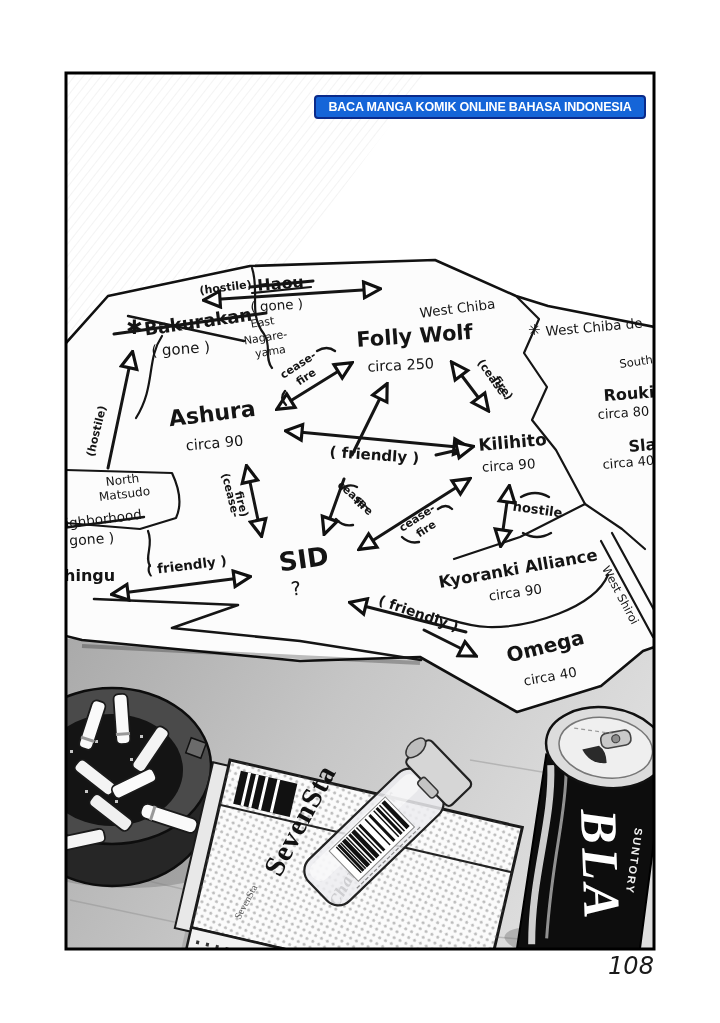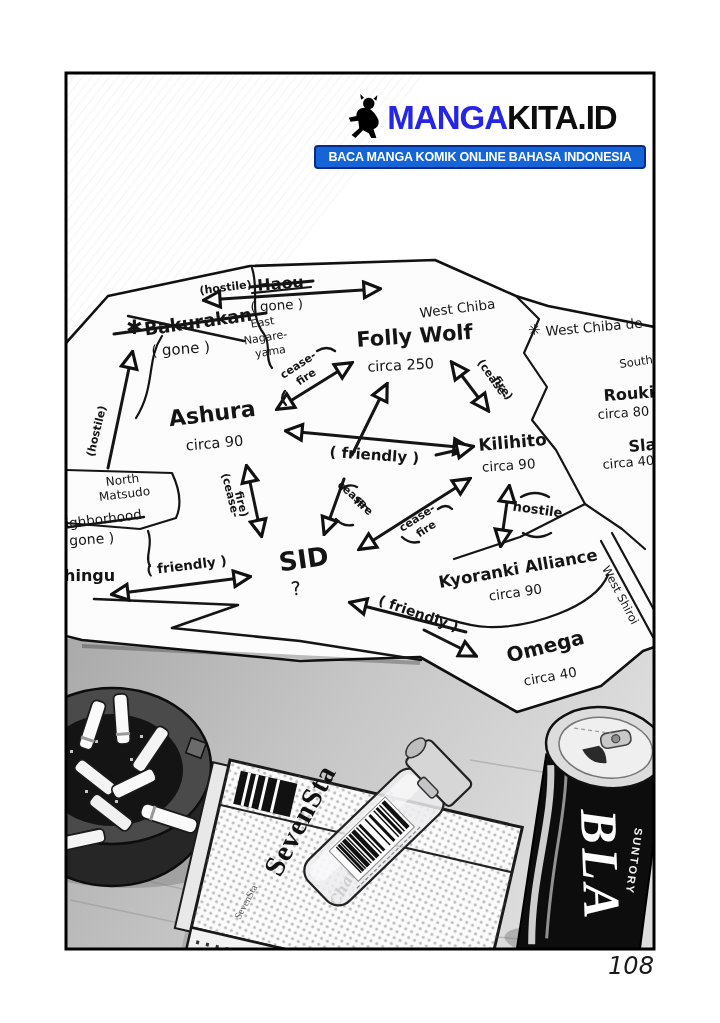--- a/index.html
+++ b/index.html
@@ -296,28 +296,18 @@
       <path d="M570,732 h40" stroke="#9a9a9a" stroke-width="1.2" stroke-dasharray="4 3"></path>
       <text x="644" y="822" transform="rotate(90 644 822)" font-family="Liberation Sans, sans-serif" font-weight="bold" font-size="11" letter-spacing="2" fill="#f2f2f2">SUNTORY</text>
       <text x="588" y="812" transform="rotate(80 588 812)" font-family="Liberation Serif, serif" font-style="italic" font-weight="bold" font-size="52" letter-spacing="4" fill="#ffffff">BLA</text>
     </g>
   </g>
 
   <rect x="66" y="73" width="588" height="876" fill="none" stroke="#000" stroke-width="3"></rect>
 </svg>
 
 <div id="logo">
-  <div class="row">
-    <span>
-      <svg width="42" height="46" viewBox="0 0 44 46">
-        <circle cx="27" cy="11" r="6" fill="#000"></circle>
-        <path d="M22 5 l-4 -4 1 6 z M32 6 l4 -4 -1 6 z" fill="#000"></path>
-        <path d="M26 16 c-7 -2 -12 2 -12 8 l-8 2 2 4 8 -1 1 8 -8 7 4 3 8 -8 6 3 4 8 4 -3 -3 -9 c5 -2 7 -7 4 -12 c-2 -4 -6 -9 -10 -10 z" fill="#000"></path>
-      </svg>
-    </span>
-    <span class="brand"><span class="mp">MANGA</span><span class="ms">KITA.ID</span></span>
-  </div>
   <div class="pill">BACA MANGA KOMIK ONLINE BAHASA INDONESIA</div>
 </div>
 
 <div id="pagenum">108</div>
 
 </div>
 
 </body></html>

